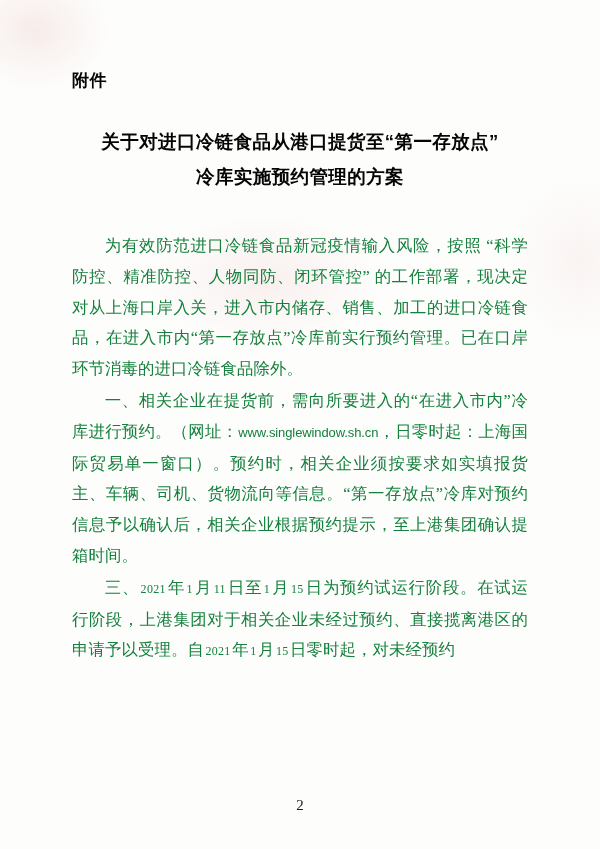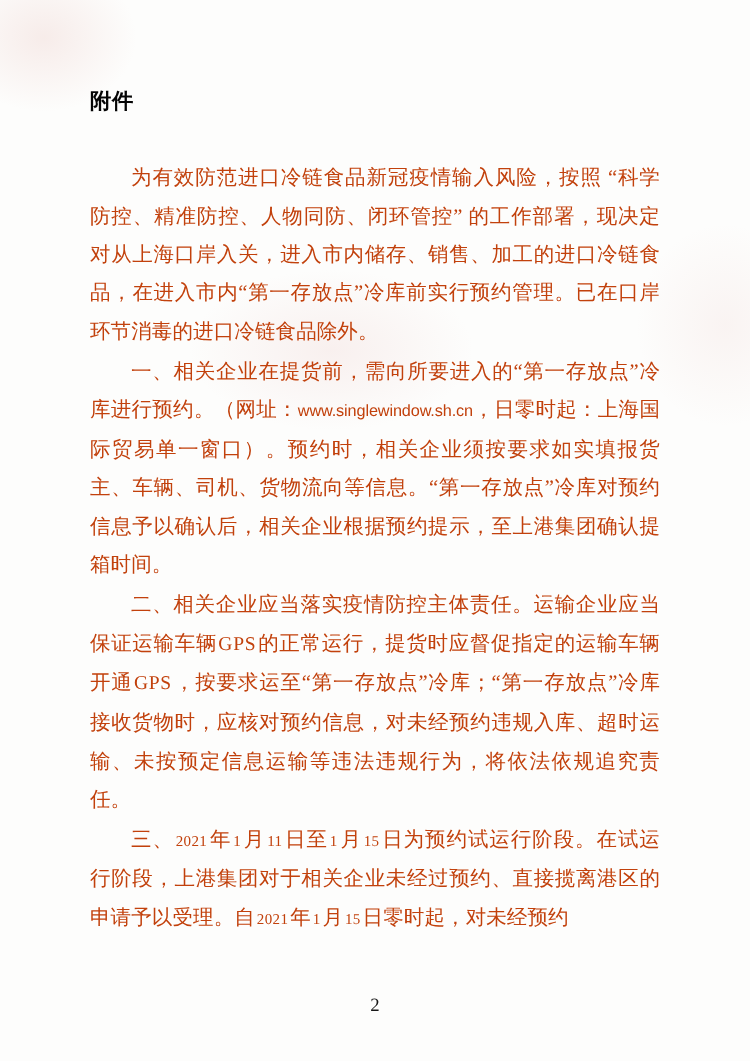--- a/index.html
+++ b/index.html
@@ -88,21 +88,21 @@
   }
 
   .para {
     font-size: 16.4px;
     line-height: 30.8px;
     text-align: justify;
     text-justify: inter-character;
     text-indent: 2em;
     letter-spacing: 0.1px;
     margin: 0 0 1px 0;
-    color: #c2410c;
+    color: #15803d;
   }
   .para + .para {
     margin-top: 1px;
   }
 
   
   .url-run {
     font-family: "Liberation Sans", "DejaVu Sans", sans-serif;
     font-size: 13px;
     letter-spacing: -0.1px;
@@ -138,34 +138,35 @@
 <div class="page">
 
   <div class="scan-tint-tl"></div>
   <div class="scan-tint-tr"></div>
   <div class="scan-tint-bl"></div>
 
   <div class="content">
 
     <div class="attachment-label">附件</div>
 
+    <h1 class="doc-title">
+      <span class="title-line title-line-1">关于对进口冷链食品从港口提货至“第一存放点”</span>
+      <span class="title-line title-line-2">冷库实施预约管理的方案</span>
+    </h1>
 
     <div class="body-copy">
 
       <p class="para">
         <span>为有效防范进口冷链食品新冠疫情输入风险，按照 “科学防控、精准防控、人物同防、闭环管控” 的工作部署，现决定对从上海口岸入关，进入市内储存、销售、加工的进口冷链食品，在进入市内“第一存放点”冷库前实行预约管理。已在口岸环节消毒的进口冷链食品除外。</span>
       </p>
 
       <p class="para">
-        <span>一、相关企业在提货前，需向所要进入的“第一存放点”冷库进行预约。（网址：</span><span class="url-run">www.singlewindow.sh.cn</span><span>，日零时起：上海国际贸易单一窗口）。预约时，相关企业须按要求如实填报货主、车辆、司机、货物流向等信息。“第一存放点”冷库对预约信息予以确认后，相关企业根据预约提示，至上港集团确认提箱时间。</span>
+        <span>一、相关企业在提货前，需向所要进入的“在进入市内”冷库进行预约。（网址：</span><span class="url-run">www.singlewindow.sh.cn</span><span>，日零时起：上海国际贸易单一窗口）。预约时，相关企业须按要求如实填报货主、车辆、司机、货物流向等信息。“第一存放点”冷库对预约信息予以确认后，相关企业根据预约提示，至上港集团确认提箱时间。</span>
       </p>
 
-      <p class="para">
-        <span>二、相关企业应当落实疫情防控主体责任。运输企业应当保证运输车辆</span><span class="mono-run">GPS</span><span>的正常运行，提货时应督促指定的运输车辆开通</span><span class="mono-run">GPS</span><span>，按要求运至“第一存放点”冷库；“第一存放点”冷库接收货物时，应核对预约信息，对未经预约违规入库、超时运输、未按预定信息运输等违法违规行为，将依法依规追究责任。</span>
-      </p>
 
       <p class="para">
         <span>三、</span><span class="num-run">2021</span><span>年</span><span class="num-run">1</span><span>月</span><span class="num-run">11</span><span>日至</span><span class="num-run">1</span><span>月</span><span class="num-run">15</span><span>日为预约试运行阶段。在试运行阶段，上港集团对于相关企业未经过预约、直接揽离港区的申请予以受理。自</span><span class="num-run">2021</span><span>年</span><span class="num-run">1</span><span>月</span><span class="num-run">15</span><span>日零时起，对未经预约</span>
       </p>
 
     </div>
   </div>
 
   <div class="page-number">2</div>
 

